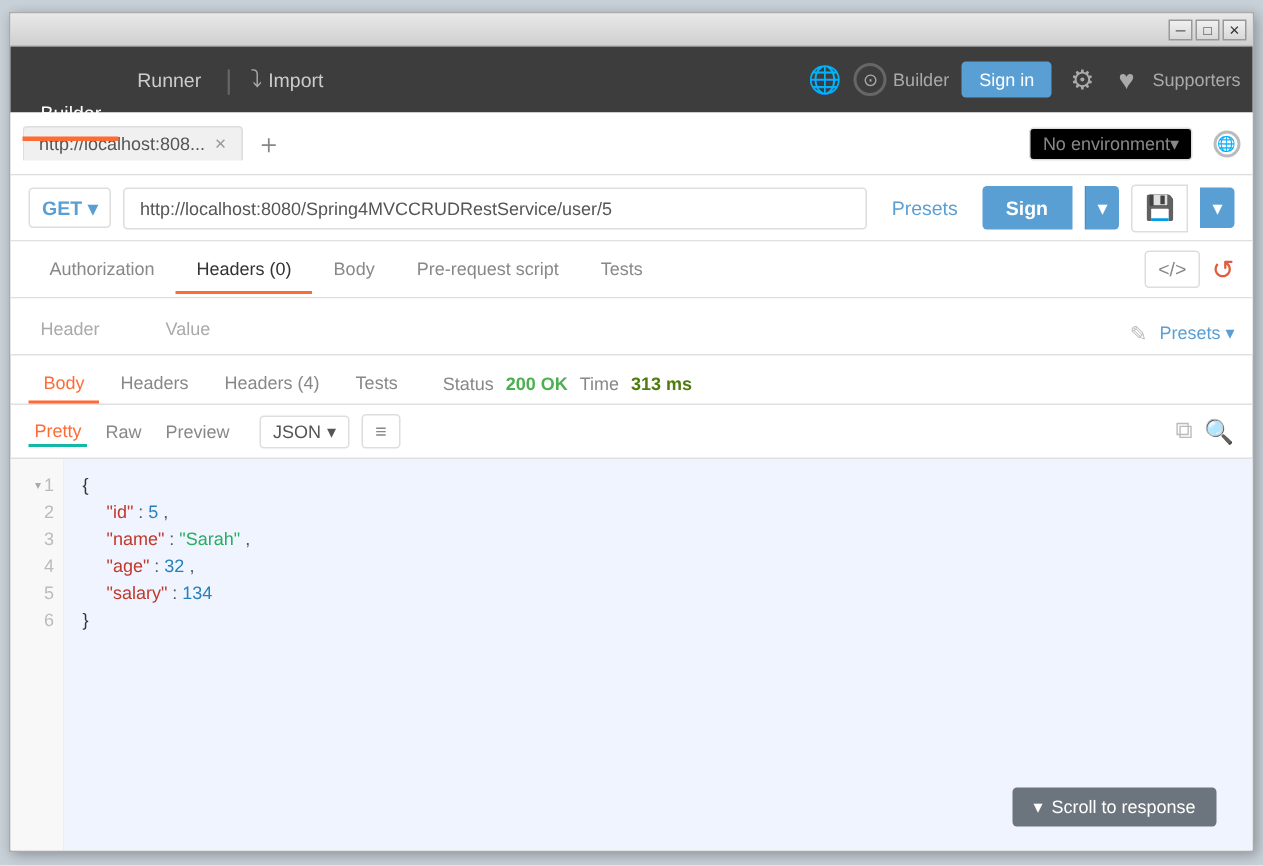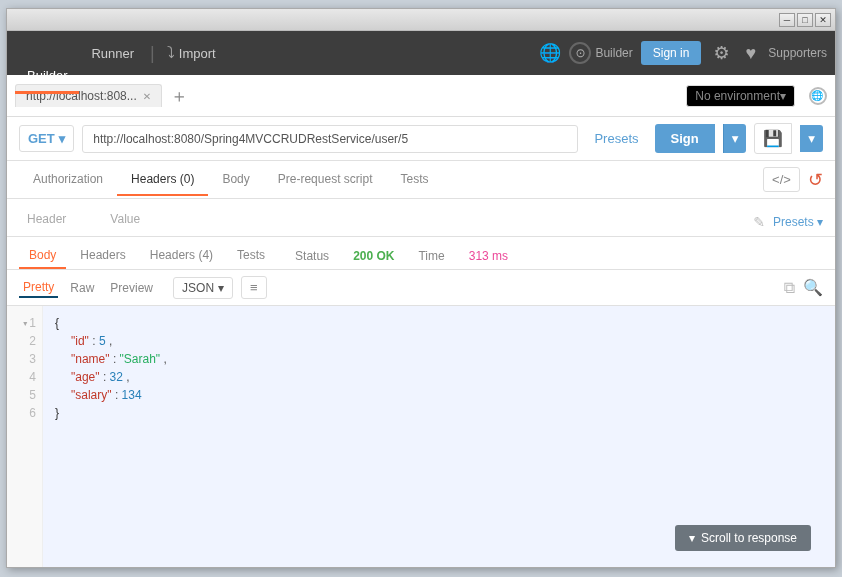--- a/index.html
+++ b/index.html
@@ -366,45 +366,45 @@
       border-bottom: 2px solid transparent;
     }
     .resp-tab.active {
       color: #ff6b35;
       border-bottom: 2px solid #ff6b35;
     }
     .status-area {
       margin-left: 16px;
       display: flex;
       align-items: center;
-      gap: 24px;
+      gap: 8px;
       font-size: 12px;
     }
     .status-label { color: #888; }
     .status-ok { color: #4caf50; font-weight: bold; }
     .time-label { color: #888; }
-    .time-val { color: #ec4899; font-weight: normal; }
+    .time-val { color: #4d7c0f; font-weight: bold; }
     
     
     .resp-format {
       display: flex;
       align-items: center;
       padding: 6px 12px;
       gap: 8px;
       border-bottom: 1px solid #e0e0e0;
     }
     .fmt-tab {
       font-size: 12px;
       color: #888;
       cursor: pointer;
       padding: 2px 4px;
     }
     .fmt-tab.active {
       color: #ff6b35;
-      border-bottom: 2px solid #0c4a6e;
+      border-bottom: 2px solid #14b8a6;
     }
     .json-select {
       display: flex;
       align-items: center;
       border: 1px solid #ddd;
       padding: 3px 8px;
       border-radius: 3px;
       font-size: 12px;
       color: #555;
       cursor: pointer;

